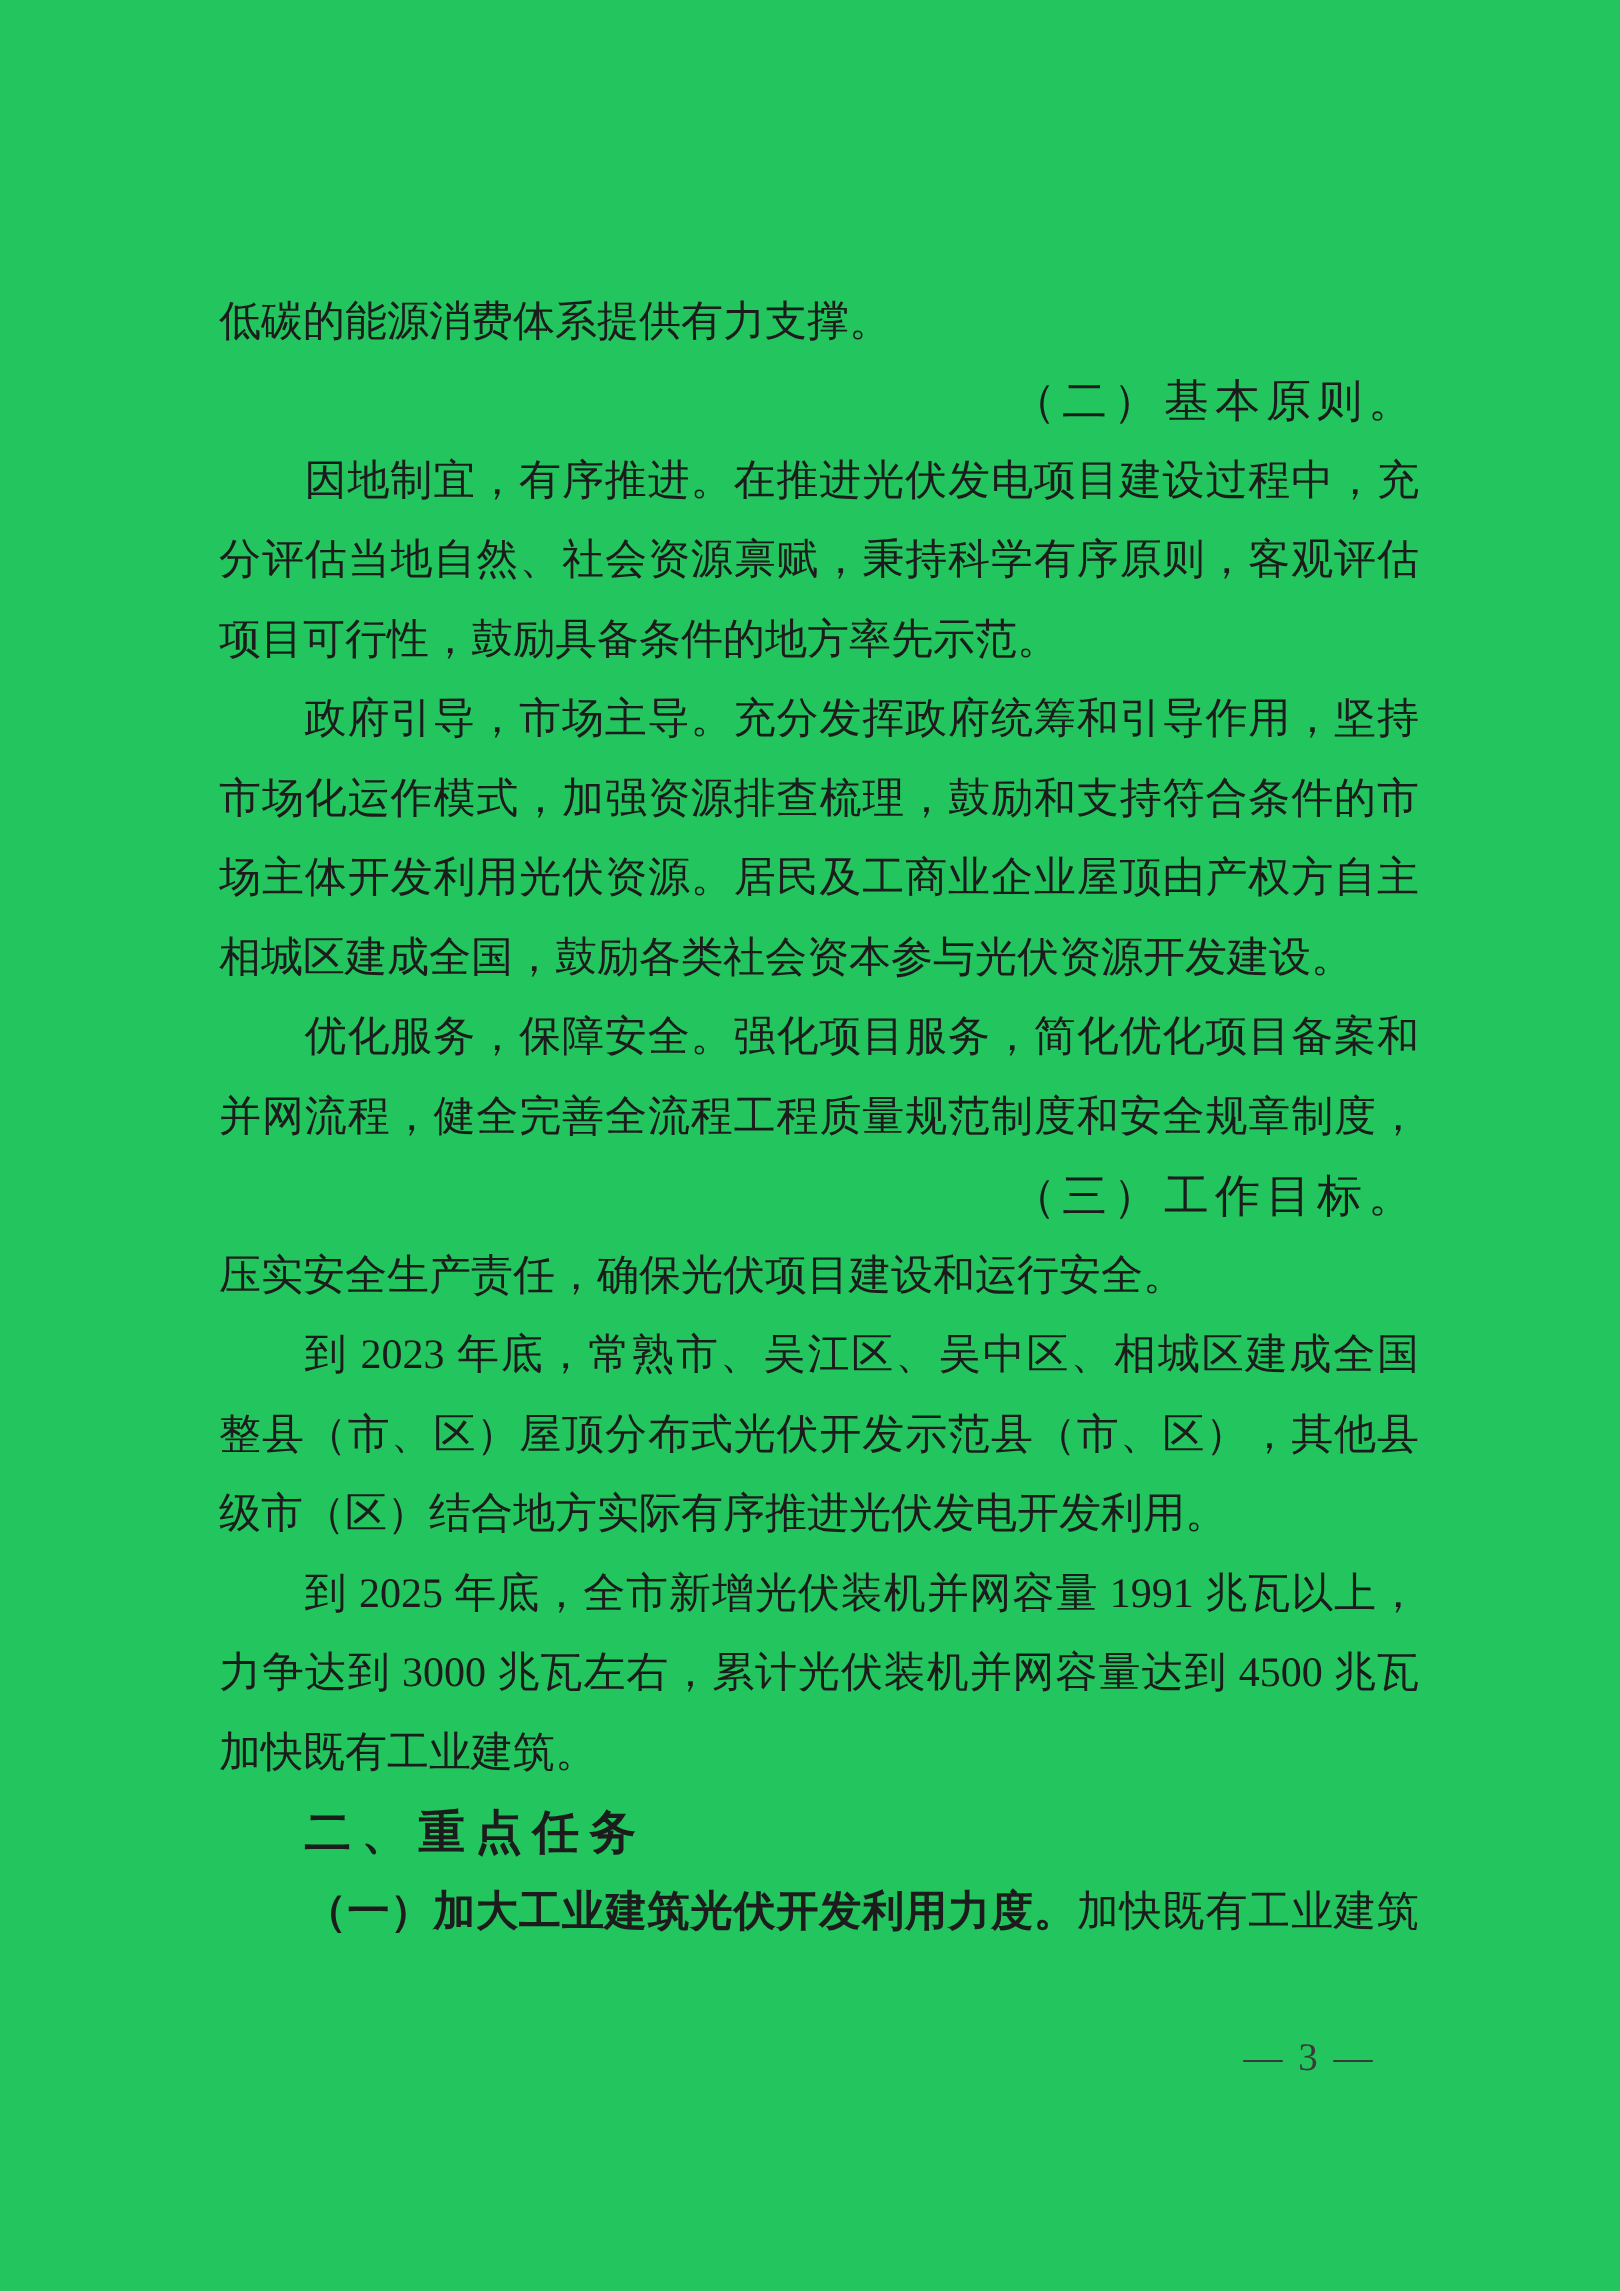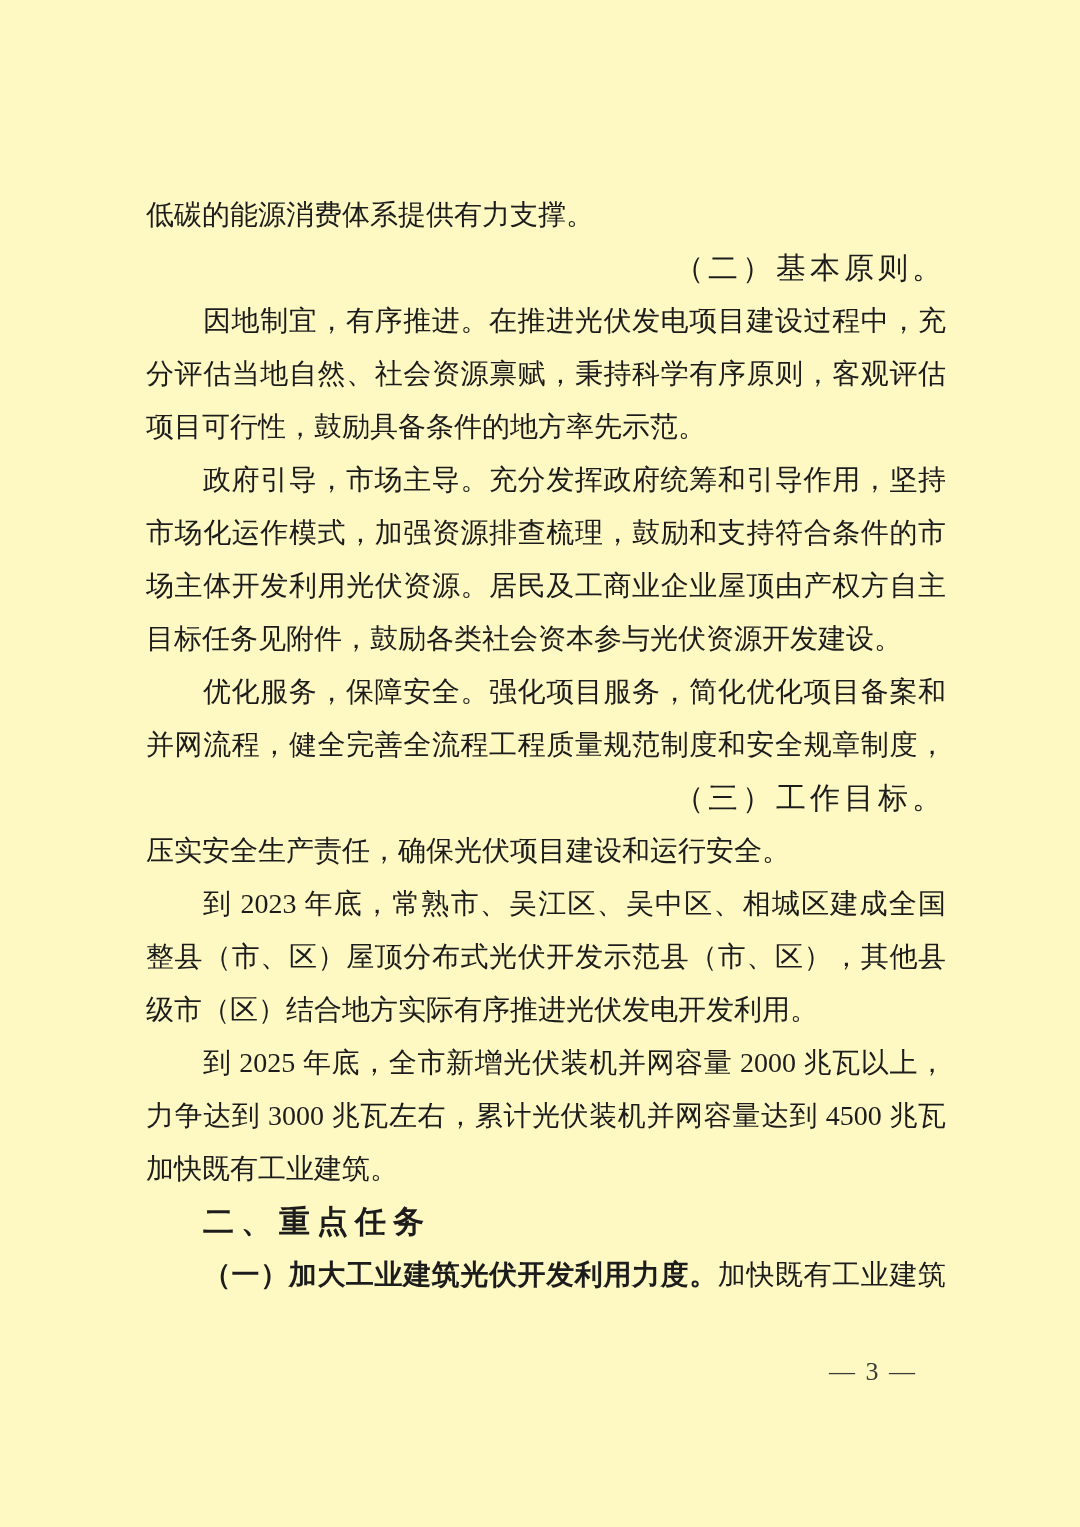--- a/index.html
+++ b/index.html
@@ -4,21 +4,21 @@
 <style>
   html, body {
     margin: 0;
     padding: 0;
     background: #ffffff;
   }
   .page {
     position: relative;
     width: 1080px;
     height: 1527px;
-    background: #fef9c3;
+    background: #22c55e;
     overflow: hidden;
     font-family: "Liberation Serif", "DejaVu Serif", serif;
     color: #1c1c1c;
   }
   .doc-body {
     position: absolute;
     left: 146px;
     top: 188px;
     width: 800px;
   }
@@ -70,28 +70,28 @@
 <div class="page">
   <div class="doc-body">
       <div class="line body">低碳的能源消费体系提供有力支撑。</div>
       <div class="line subheading indent">（二）基本原则。</div>
       <div class="line body indent fill">因地制宜，有序推进。在推进光伏发电项目建设过程中，充</div>
       <div class="line body fill">分评估当地自然、社会资源禀赋，秉持科学有序原则，客观评估</div>
       <div class="line body">项目可行性，鼓励具备条件的地方率先示范。</div>
       <div class="line body indent fill">政府引导，市场主导。充分发挥政府统筹和引导作用，坚持</div>
       <div class="line body fill">市场化运作模式，加强资源排查梳理，鼓励和支持符合条件的市</div>
       <div class="line body fill">场主体开发利用光伏资源。居民及工商业企业屋顶由产权方自主</div>
-      <div class="line body">目标任务见附件，鼓励各类社会资本参与光伏资源开发建设。</div>
+      <div class="line body">相城区建成全国，鼓励各类社会资本参与光伏资源开发建设。</div>
       <div class="line body indent fill">优化服务，保障安全。强化项目服务，简化优化项目备案和</div>
       <div class="line body fill">并网流程，健全完善全流程工程质量规范制度和安全规章制度，</div>
       <div class="line subheading indent">（三）工作目标。</div>
       <div class="line body">压实安全生产责任，确保光伏项目建设和运行安全。</div>
       <div class="line body indent fill">到 2023 年底，常熟市、吴江区、吴中区、相城区建成全国</div>
       <div class="line body fill">整县（市、区）屋顶分布式光伏开发示范县（市、区），其他县</div>
       <div class="line body">级市（区）结合地方实际有序推进光伏发电开发利用。</div>
-      <div class="line body indent fill">到 2025 年底，全市新增光伏装机并网容量 2000 兆瓦以上，</div>
+      <div class="line body indent fill">到 2025 年底，全市新增光伏装机并网容量 1991 兆瓦以上，</div>
       <div class="line body fill">力争达到 3000 兆瓦左右，累计光伏装机并网容量达到 4500 兆瓦</div>
       <div class="line body">加快既有工业建筑。</div>
       <div class="line heading indent">二、重点任务</div>
       <div class="line body indent fill"><span class="em">（一）加大工业建筑光伏开发利用力度。</span><span>加快既有工业建筑</span></div>
     </div>
   <div class="page-number">— 3 —</div>
 </div>
 
 </body></html>

